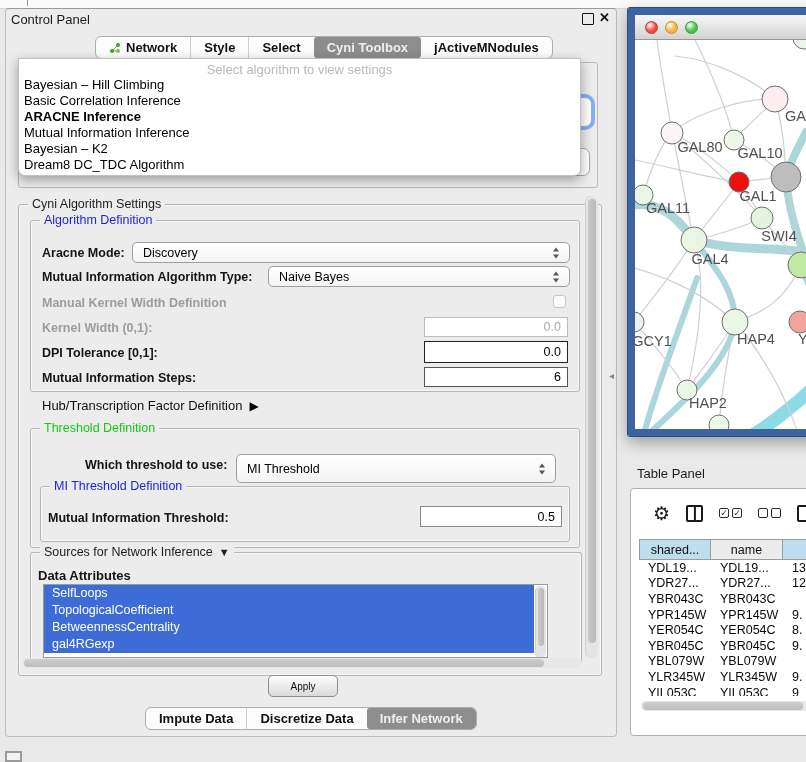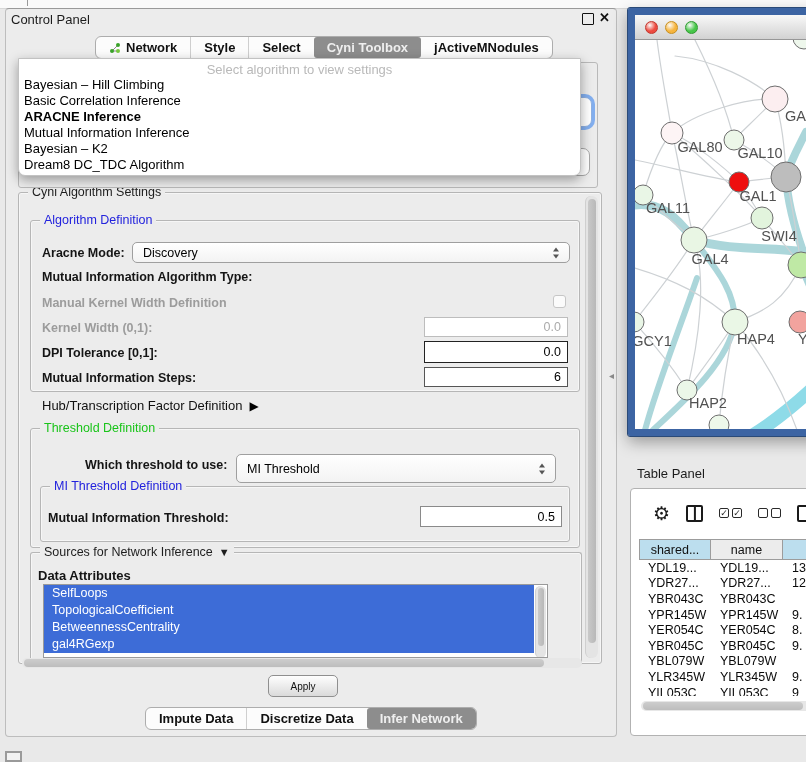--- a/index.html
+++ b/index.html
@@ -150,36 +150,40 @@
   <div class="abs popup">
     <div class="popup-header">Select algorithm to view settings</div>
     <div class="popup-item">Bayesian – Hill Climbing</div>
     <div class="popup-item">Basic Correlation Inference</div>
     <div class="popup-item bold">ARACNE Inference</div>
     <div class="popup-item">Mutual Information Inference</div>
     <div class="popup-item">Bayesian – K2</div>
     <div class="popup-item">Dream8 DC_TDC Algorithm</div>
   </div>
 
-  <div class="abs group" style="left:18px;top:192px;width:582px;height:470px;">
+  <div class="abs group" style="left:18px;top:204px;width:582px;height:470px;">
     <span class="legend">Cyni Algorithm Settings</span>
   </div>
   <div class="abs vscroll" style="left:585px;top:196px;width:12px;height:462px;">
     <div class="vthumb" style="top:3px;height:444px;"></div>
   </div>
 
   <div class="abs group" style="left:30px;top:220px;width:548px;height:170px;">
     <span class="legend" style="color:#2222dd;">Algorithm Definition</span>
   </div>
   <div class="abs flabel" style="left:42px;top:246px;">Aracne Mode:</div>
   <div class="abs combo" style="left:132px;top:242px;width:438px;height:21px;">
     <span>Discovery</span>
     <span class="spin"></span>
   </div>
   <div class="abs flabel" style="left:42px;top:270px;">Mutual Information Algorithm Type:</div>
+  <div class="abs combo" style="left:268px;top:266px;width:302px;height:21px;">
+    <span>Naive Bayes</span>
+    <span class="spin"></span>
+  </div>
   <div class="abs flabel dis" style="left:42px;top:296px;">Manual Kernel Width Definition</div>
   <div class="abs checkbox" style="left:553px;top:295px;"></div>
   <div class="abs flabel dis" style="left:42px;top:321px;">Kernel Width (0,1):</div>
   <div class="abs tfield" style="left:424px;top:317px;width:144px;height:20px;border:1px solid #bdbdbd;color:#ababab;">0.0</div>
   <div class="abs flabel" style="left:42px;top:346px;">DPI Tolerance [0,1]:</div>
   <div class="abs tfield" style="left:424px;top:341px;width:144px;height:22px;border:1.6px solid #222;">0.0</div>
   <div class="abs flabel" style="left:42px;top:371px;">Mutual Information Steps:</div>
   <div class="abs tfield" style="left:424px;top:367px;width:144px;height:20px;border:1px solid #555;">6</div>
 
   <div class="abs hub-row" style="left:42px;top:398px;">

